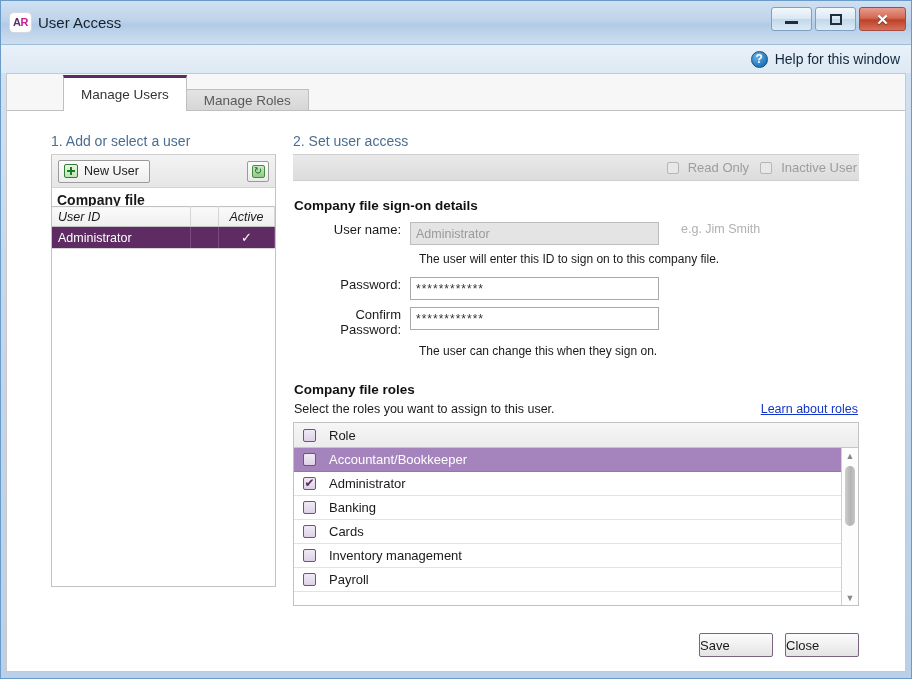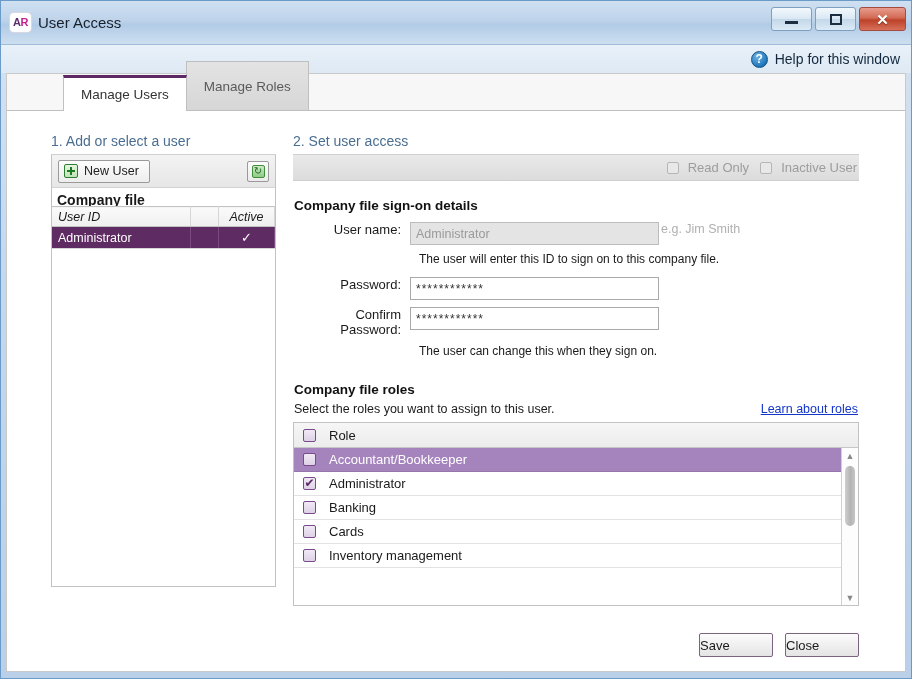--- a/index.html
+++ b/index.html
@@ -103,21 +103,21 @@
   
   #tabbar {
     position: relative;
     height: 37px;
     padding-left: 28px;
     display: flex; align-items: flex-end;
     background: transparent;
     margin-left: 28px;
   }
   .tab {
-    height: 50px;
+    height: 22px;
     padding: 0 17px;
     display: flex; align-items: center;
     font-size: 13.5px;
     color: #4a4a4a;
     border: 1px solid #bfbfbf;
     border-bottom: none;
     position: relative;
     cursor: default;
   }
   .tab.active {
@@ -288,21 +288,21 @@
     padding: 0 5px;
     line-height: 21px;
     font-family: "Liberation Sans", sans-serif;
     border-radius: 0;
   }
   .finput.disabled {
     background: #e4e4e4;
     color: #9a9a9a;
     border-color: #bdbdbd;
   }
-  .hint-after { font-size: 12.5px; color: #b0b0b0; padding-left: 2px; }
+  .hint-after { font-size: 12.5px; color: #b0b0b0; padding-left: 22px; }
   .helptext {
     font-size: 12px; color: #1a1a1a;
     margin: 1px 0 11px 126px;
   }
   .helptext.tight { margin-top: 3px; margin-bottom: 0; }
   .mono-stars { letter-spacing: 1px; font-size: 12px; color:#333; }
 
   
   #roles-wrap { margin-top: 24px; }
   .roles-sub {
@@ -533,20 +533,24 @@
                 <span>Banking</span>
               </div>
               <div class="role-row">
                 <span class="rcb"></span>
                 <span>Cards</span>
               </div>
               <div class="role-row">
                 <span class="rcb"></span>
                 <span>Inventory management</span>
               </div>
+              <div class="role-row">
+                <span class="rcb"></span>
+                <span>Payroll</span>
+              </div>
 
               <div id="roles-scroll">
                 <div class="sc-arrow">▲</div>
                 <div id="sc-thumb"></div>
                 <div class="sc-arrow down">▼</div>
               </div>
             </div>
           </div>
 
         </div>

